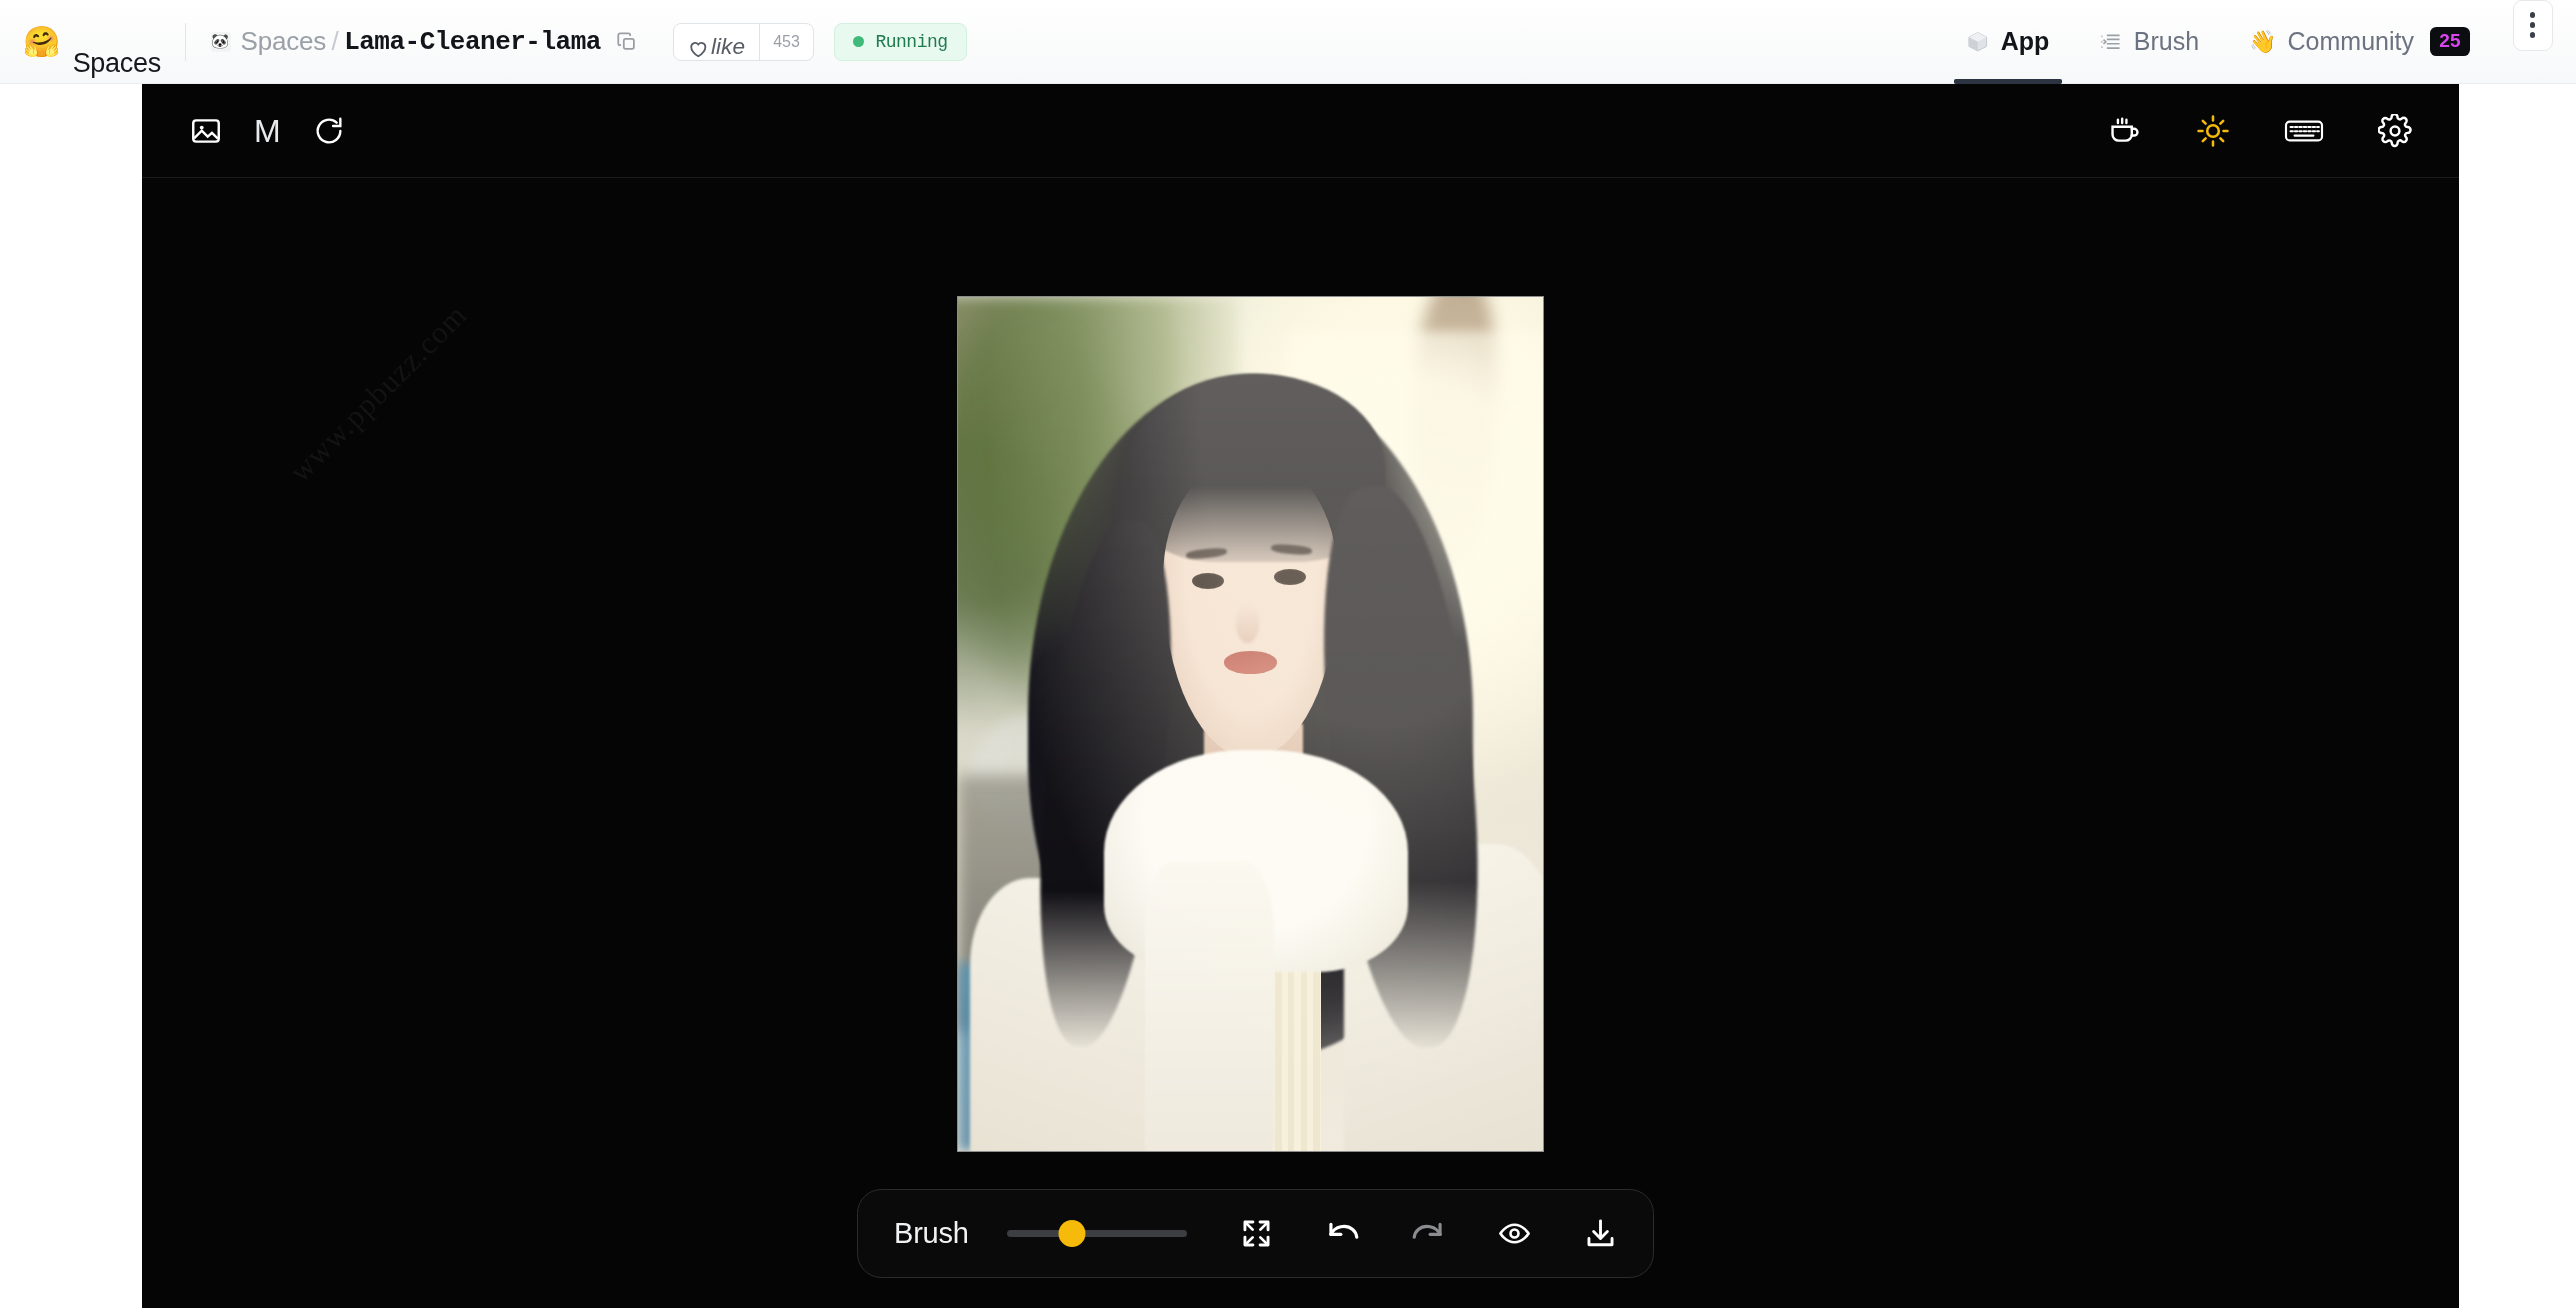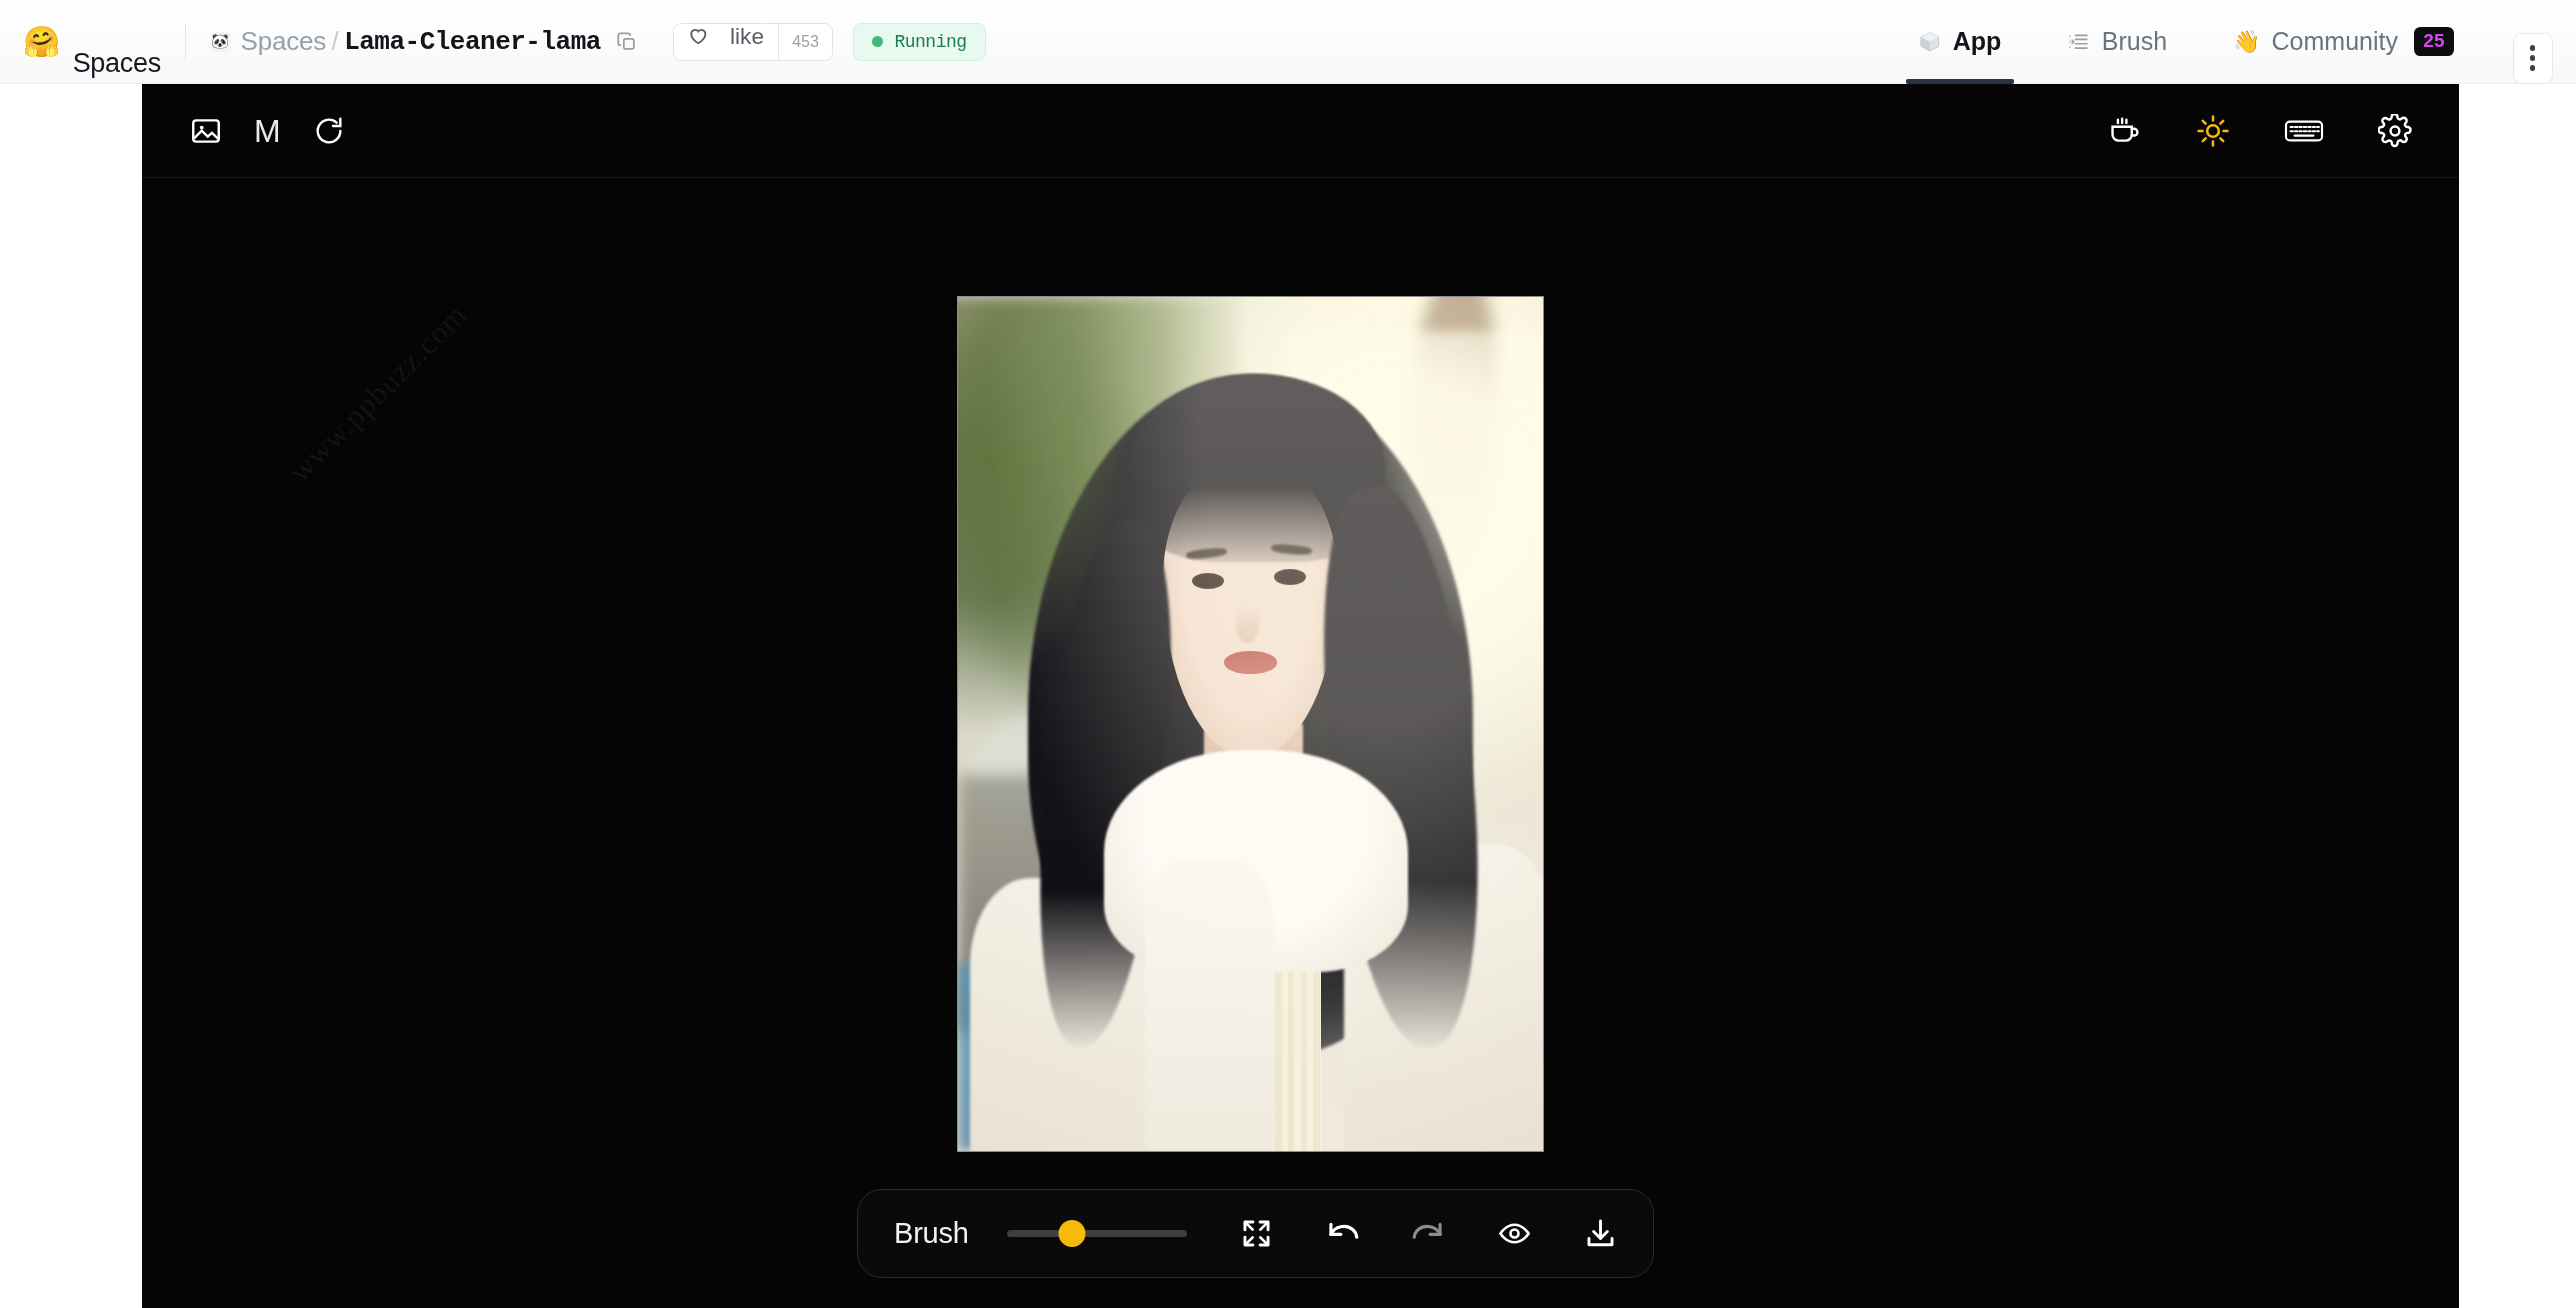--- a/index.html
+++ b/index.html
@@ -53,22 +53,22 @@
     display: flex; align-items: center; justify-content: center;
     cursor: pointer; opacity: .55;
   }
 
   .like-group {
     display: flex; align-items: stretch; margin-left: 34px;
     border: 0.9px solid #e0e3e7; border-radius: 8.1px;
     overflow: hidden; height: 38px; background: #fff;
   }
   .like-btn {
-    display: flex; align-items: flex-start; gap: 20px;
-    padding: 0 13.6px; cursor: pointer;
+    display: flex; align-items: flex-end; gap: 1px;
+    padding: 0 13.6px; cursor: pointer; font-style: italic;
   }
   .like-label { font-size: 22.6px; color: #575d66; }
   .like-count {
     display: flex; align-items: center; padding: 0 13.6px;
     border-left: 0.9px solid #e0e3e7;
     font-size: 16px; color: #9aa0a8;
   }
 
   .status-pill {
     margin-left: 20px; height: 38px;
@@ -80,22 +80,22 @@
     width: 11px; height: 11px; border-radius: 50%;
     background: #3fba78; flex: 0 0 auto;
   }
   .status-text {
     font-size: 18px; color: #1f7a4d;
     font-family: "Liberation Mono", monospace;
     letter-spacing: -0.5px;
   }
 
   .hf-right {
-    margin-left: auto; display: flex; align-items: flex-end;
-    height: 84px; gap: 16px;
+    margin-left: auto; display: flex; align-items: flex-start;
+    height: 84px; gap: 0;
   }
   .nav-tab {
     display: flex; align-items: center; gap: 11px;
     height: 84px; padding: 0 25px;
     cursor: pointer; position: relative;
     font-size: 25px; color: #6b7280;
   }
   .nav-tab.active { color: #12151a; font-weight: 600; }
   .nav-tab.active::after {
     content: ""; position: absolute; left: 12.7px; right: 12.7px;

